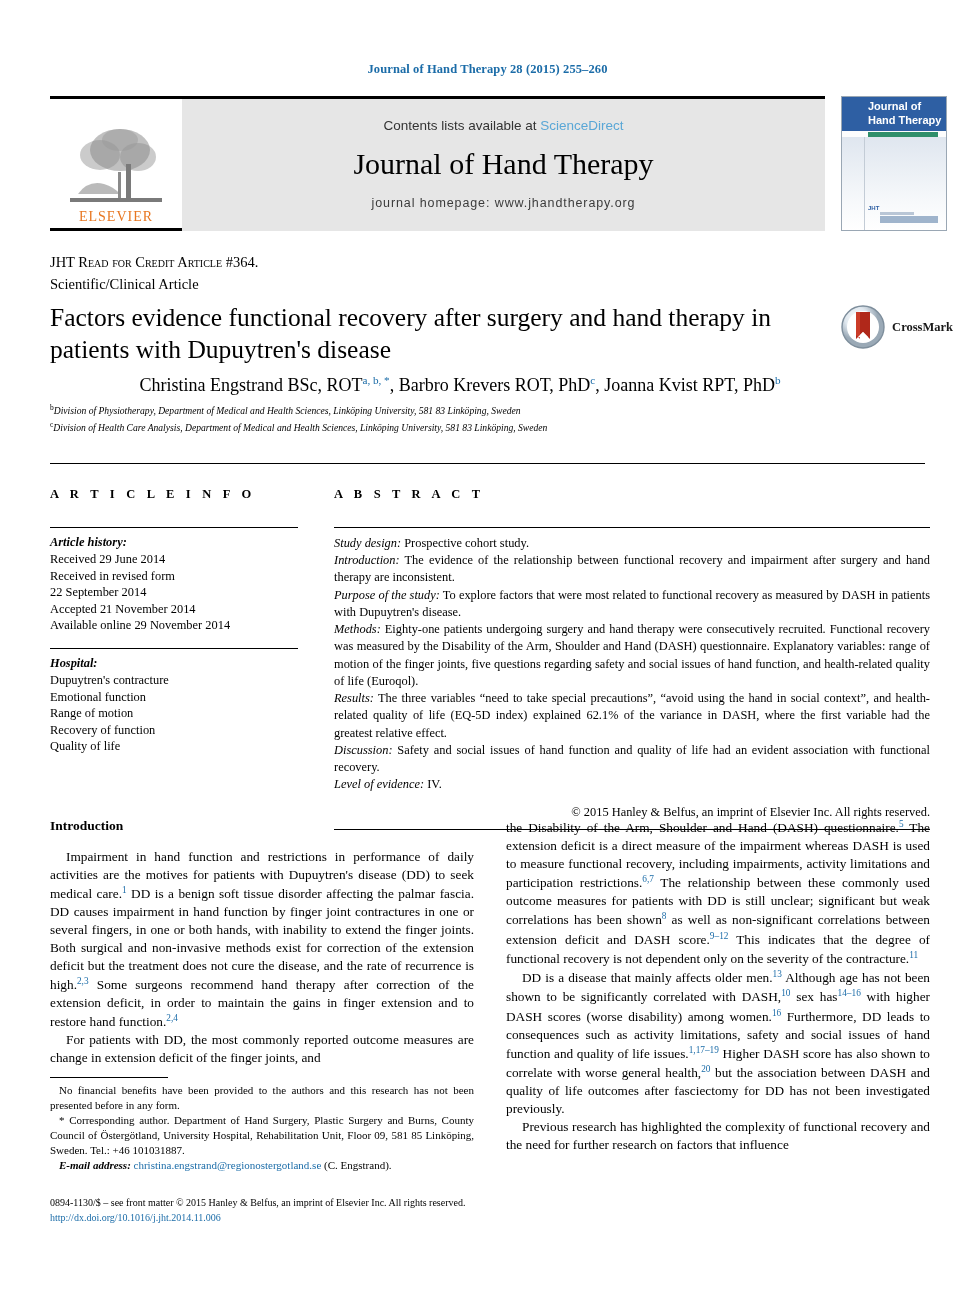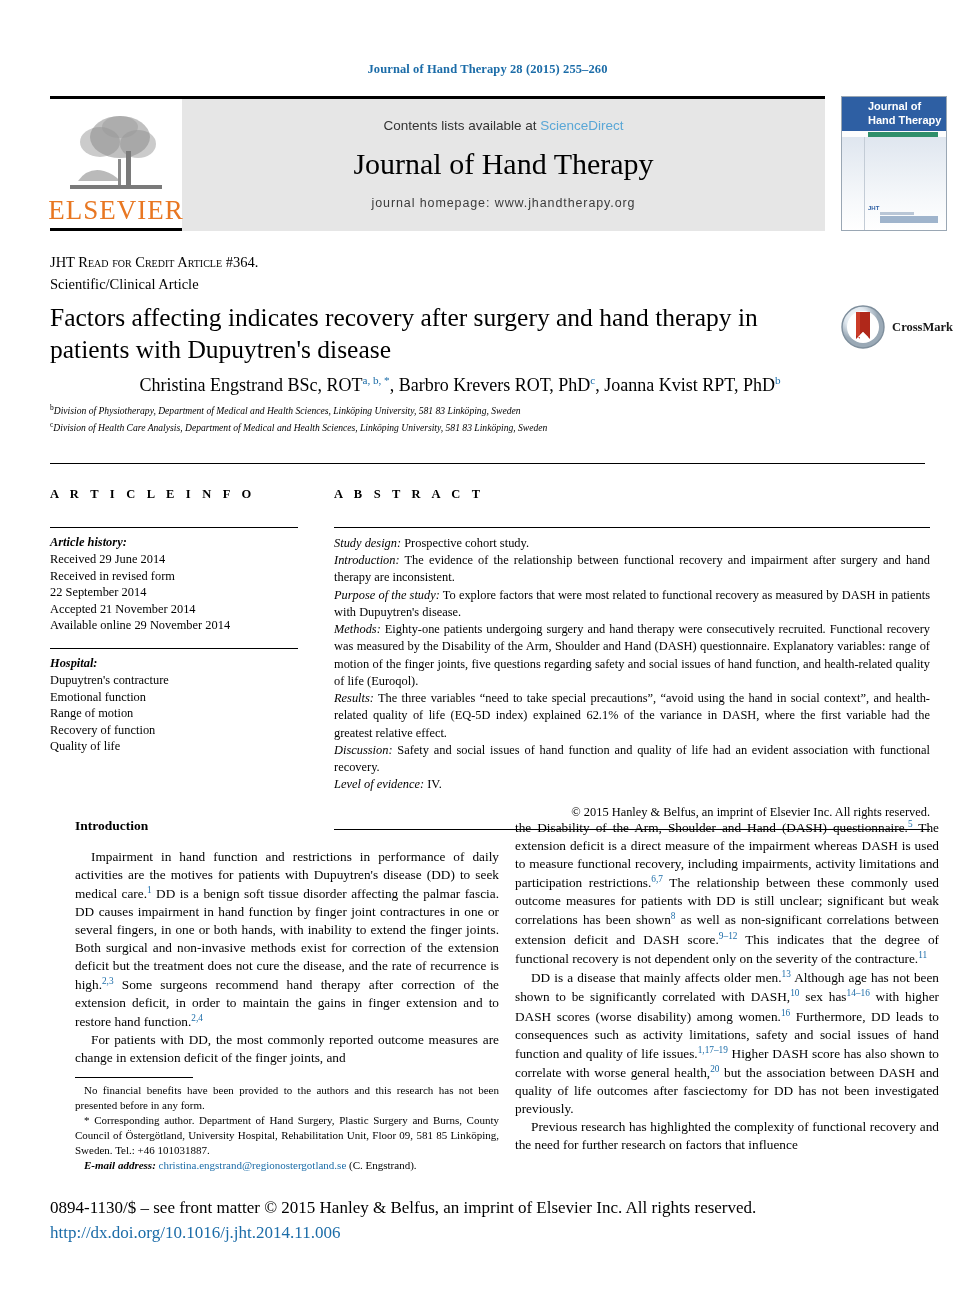--- a/index.html
+++ b/index.html
@@ -55,21 +55,21 @@
     align-items: center;
     justify-content: flex-end;
     position: relative;
     border-bottom: 3px solid #000;
     box-sizing: border-box;
   }
   .tree-svg { display: block; }
   .elsevier-word {
     font-family: "Liberation Serif", serif;
     color: #E87722;
-    font-size: 27px;
+    font-size: 14px;
     letter-spacing: 1px;
     line-height: 1;
     padding-bottom: 4px;
   }
   .journal-band {
     flex: 1 1 auto;
     background: #e6e6e6;
     display: flex;
     flex-direction: column;
     align-items: center;
@@ -261,22 +261,21 @@
   }
   .hr-abs-bottom { border-top: 1.6px solid #000; margin-top: 9px; }
 
   
   .body-cols {
     position: absolute;
     left: 50px;
     top: 818px;
     width: 880px;
     display: flex;
-    gap: 16px;
-    margin-left: 25px;
+    gap: 32px;
   }
   .bcol { width: 424px; flex: 0 0 424px; position: relative; }
   .body-head {
     font-weight: bold;
     font-size: 13.5px;
     margin: 0 0 14px 0;
   }
   .para {
     font-size: 13.3px;
     line-height: 1.345;
@@ -302,21 +301,21 @@
   }
   .footnote .lbl { font-style: italic; font-weight: bold; }
   .link { color: #1b6ca8; }
 
   
   .page-footer {
     position: absolute;
     left: 50px;
     top: 1196px;
     width: 880px;
-    font-size: 17px;
+    font-size: 10px;
     line-height: 1.45;
   }
   .page-footer .doi { color: #1b6ca8; }
 </style>
 </head>
 <body>
 
 <div class="page">
 
   <div class="running-head">Journal of Hand Therapy 28 (2015) 255–260</div>
@@ -360,21 +359,21 @@
       <div class="cover-foot-c"></div>
       <div class="cover-foot-b"></div>
     </div>
   </div>
 
   <div class="article-type">
     <div class="smallcaps">JHT Read for Credit Article #364.</div>
     <div>Scientific/Clinical Article</div>
   </div>
 
-  <h1 class="title">Factors affecting indicates recovery after surgery and hand therapy in patients with Dupuytren's disease</h1>
+  <h1 class="title">Factors evidence functional recovery after surgery and hand therapy in patients with Dupuytren's disease</h1>
 
   <div class="crossmark">
     <svg width="46" height="46" viewBox="0 0 46 46">
       <defs>
         <radialGradient id="cmRing" cx="35%" cy="30%">
           <stop offset="0%" stop-color="#ffffff"></stop>
           <stop offset="55%" stop-color="#dfe7ee"></stop>
           <stop offset="100%" stop-color="#9aa9b6"></stop>
         </radialGradient>
       </defs>

